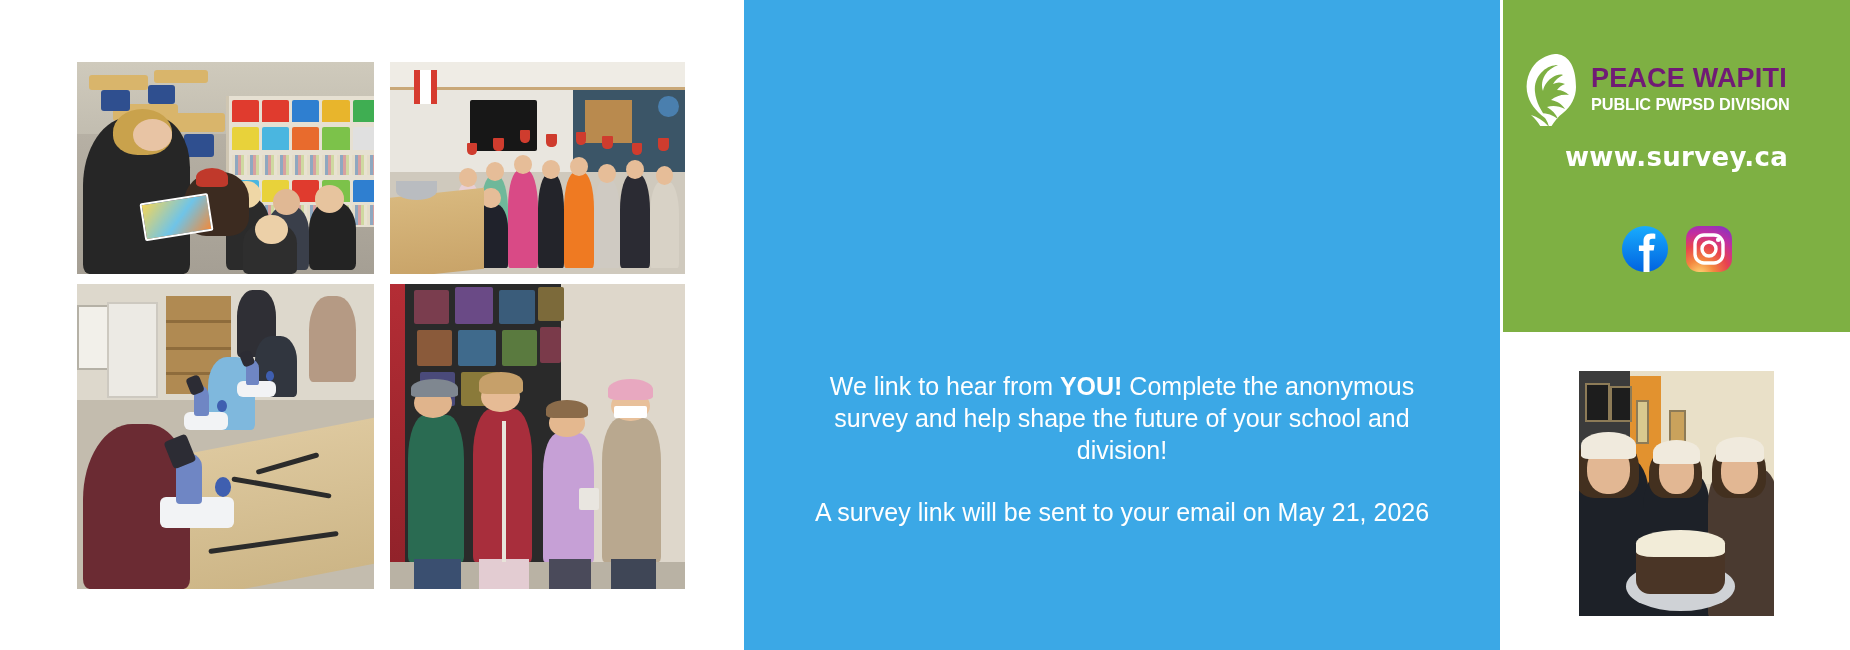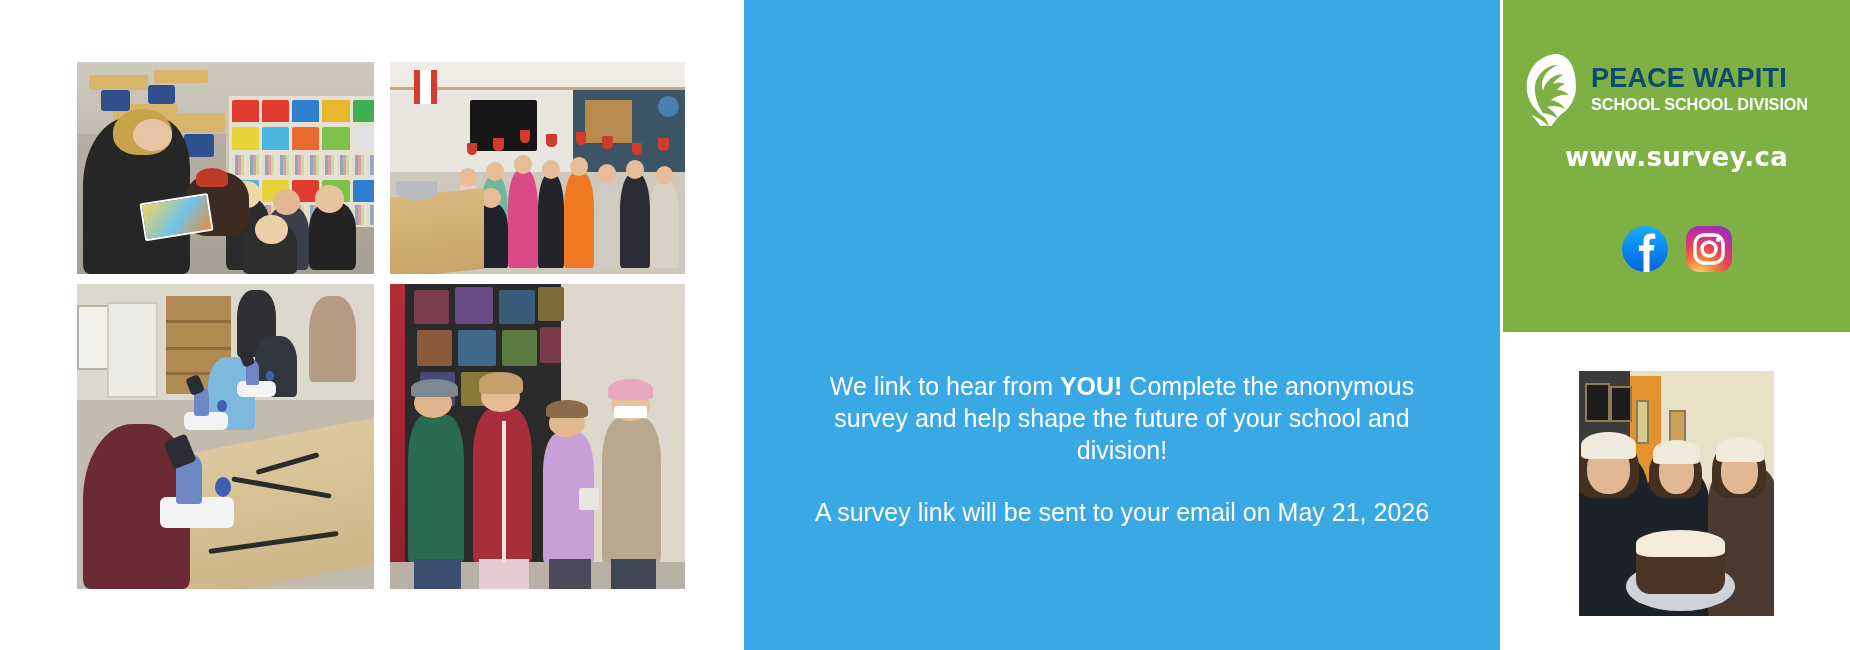--- a/index.html
+++ b/index.html
@@ -175,21 +175,21 @@
     display: flex;
     align-items: center;
     gap: 10px;
   }
   .brand-mark { width: 56px; height: 74px; flex: 0 0 auto; }
   .brand-words { display: flex; flex-direction: column; line-height: 1; }
   .brand-line1 {
     font-family: "Liberation Sans", sans-serif;
     font-weight: bold;
     font-size: 27px;
-    color: #0c4a6e;
+    color: #701a75;
     letter-spacing: 0.2px;
     white-space: nowrap;
   }
   .brand-line2 {
     font-family: "Liberation Sans", sans-serif;
     font-weight: bold;
     font-size: 16.3px;
     color: #ffffff;
     letter-spacing: -0.1px;
     margin-top: 4px;
@@ -431,21 +431,21 @@
     </div>
   </div>
 
   <div class="green-panel">
     <div class="brand-row">
       <svg class="brand-mark" viewBox="0 0 56 74" aria-hidden="true">
         <path fill="#ffffff" d="M30 2c-9 1-18 6-23 14C2 24 0 34 3 44c3 10 11 18 20 24-7-9-12-18-13-28-1-8 2-16 8-21 4-4 10-6 15-6-5 2-10 5-13 10-3 5-4 11-2 16 1-6 5-11 10-14 3-2 7-3 10-2-4 2-8 5-10 9 4-2 8-2 12 0-3 1-6 3-8 6 5 0 9 2 12 5-7-1-13 1-18 5 6 1 11 4 14 9-6-3-12-4-18-2 5 3 9 7 11 12-5-4-11-6-17-6 4 4 7 9 8 14-5-6-11-10-18-12 8 7 13 16 15 26 2-11 8-21 17-28 8-6 13-16 13-26C51 12 42 2 30 2z"></path>
       </svg>
       <div class="brand-words">
         <span class="brand-line1">PEACE WAPITI</span>
-        <span class="brand-line2">SCHOOL SCHOOL DIVISION</span>
+        <span class="brand-line2">PUBLIC PWPSD DIVISION</span>
       </div>
     </div>
 
     <div class="web-url">www.survey.ca</div>
 
     <div class="social-row">
       <svg class="fb-icon" viewBox="0 0 48 48">
         <defs>
           <linearGradient id="fbg" x1="0" y1="0" x2="0" y2="1">
             <stop offset="0" stop-color="#18ACFE"></stop>

